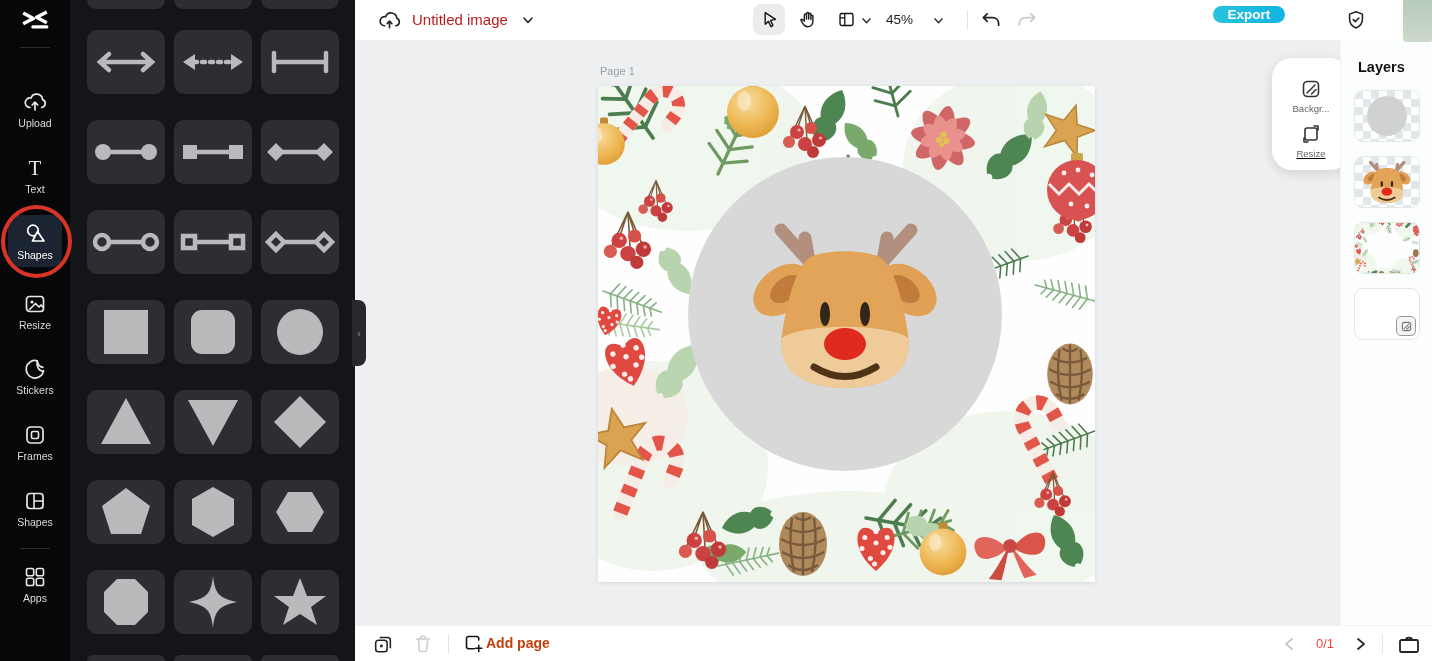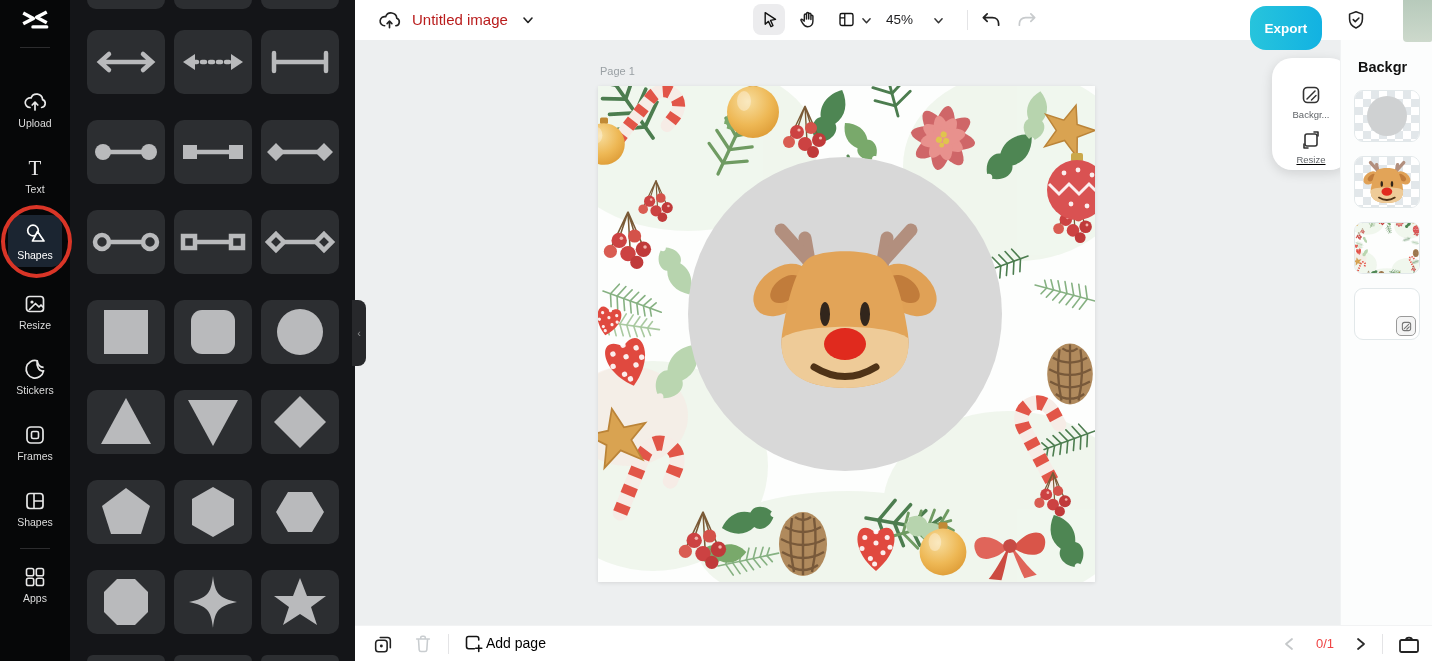--- a/index.html
+++ b/index.html
@@ -33,53 +33,53 @@
     justify-content:center; z-index:6; }
 
   
   #topbar { left:355px; top:0; width:1077px; height:40px; background:#fff; z-index:3; }
   #doc-title { left:57px; top:11px; font-size:15px; font-weight:500; color:#b91c1c; }
   .tool-btn { position:absolute; top:4px; width:32px; height:31px; border-radius:8px;
     display:flex; align-items:center; justify-content:center; }
   .tool-btn.active { background:#ececee; }
   #zoom-value { left:531px; top:12px; font-size:13.5px; color:#1d1d1f;text-align:center; }
   .vdiv { position:absolute; top:10px; width:1px; height:20px; background:#e4e4e6; }
-  #export-btn { left:895px; top:6px; width:72px; height:44px; border-radius:16px;
+  #export-btn { left:858px; top:6px; width:72px; height:17px; border-radius:16px;
     background:linear-gradient(90deg,#27c4dc,#12b2e2); color:#fff; font-size:13.5px; font-weight:700;
     display:flex; align-items:center; justify-content:center; border:none; }
   #avatar-strip { left:1048px; top:0; width:29px; height:42px;
     background:linear-gradient(#b7cabb,#cdd9cc); border-radius:0 0 2px 4px; }
 
   
   #canvas-area { left:355px; top:40px; width:985px; height:585px; background:#edeff0; z-index:1; }
   #page-label { left:245px; top:25px; font-size:11px; color:#9aa0a4; }
   #page { left:243px; top:46px; width:497px; height:496px; background:#fff;
     box-shadow:0 1px 4px rgba(0,0,0,.10); }
 
   
   #tools-popup { left:917px; top:18px; width:78px; height:112px; background:#fff; border-radius:20px;
-    box-shadow:0 3px 12px rgba(0,0,0,.13); display:flex; flex-direction:column; align-items:center; padding-top:27px; }
+    box-shadow:0 3px 12px rgba(0,0,0,.13); display:flex; flex-direction:column; align-items:center; padding-top:21px; }
   .popup-btn { display:flex; flex-direction:column; align-items:center; }
   .popup-btn .plbl { font-size:9.5px; color:#606468; margin-top:4px; }
   .popup-btn + .popup-btn { margin-top:10px;text-decoration:underline; }
 
   
   #layers-panel { left:1340px; top:40px; width:92px; height:585px; background:#fcfdfd;
     border-left:1px solid #f1f3f4; z-index:2; }
   #layers-title { left:17px; top:19px; font-size:14.5px; font-weight:700; color:#111; }
   .layer-thumb { position:absolute; left:13px; width:66px; height:52px; border-radius:9px;
     border:1px solid #e2e8ea; background:#fff; overflow:hidden; }
   .layer-thumb svg { display:block; }
   #thumb-badge { position:absolute; right:3px; bottom:3px; width:20px; height:20px; border-radius:5px;
     background:#f4f4f4; border:1.5px solid #9a9a9a; display:flex; align-items:center; justify-content:center; }
 
   
   #bottombar { left:355px; top:625px; width:1077px; height:36px; background:#fff;
     border-top:1px solid #f2f3f4; z-index:3; }
-  #add-page-label { left:131px; top:9px; font-size:14px; font-weight:400; color:#000000; }
+  #add-page-label { left:131px; top:9px; font-size:14px; font-weight:700; color:#c2410c; }
   #page-indicator { left:948px; top:10px; width:44px; text-align:center; font-size:13px; color:#ef4444; }
   .bicon { position:absolute; top:7px; }
 </style>
 </head>
 <body>
 
 <svg width="0" height="0" style="position:absolute">
   <defs>
     <pattern id="checker" width="16" height="16" patternUnits="userSpaceOnUse">
       <rect width="16" height="16" fill="#ffffff"></rect>
@@ -578,21 +578,21 @@
       <svg width="20" height="20" viewBox="0 0 20 20">
         <rect x="4" y="4" width="12" height="12" rx="2" stroke="#333" stroke-width="1.6" fill="none"></rect>
         <path d="M13 2 L17 2 M17 2 L17 6 M7 18 L3 18 M3 18 L3 14" stroke="#333" stroke-width="1.6" fill="none" stroke-linecap="round"></path>
       </svg>
       <span class="plbl">Resize</span>
     </div>
   </div>
 </div>
 
 <div id="layers-panel" class="abs">
-  <span id="layers-title" class="abs">Backgr</span>
+  <span id="layers-title" class="abs">Layers</span>
 
   <div class="layer-thumb" style="top:50px">
     <svg width="64" height="50" viewBox="0 0 64 50">
       <rect width="64" height="50" fill="url(#checker)"></rect>
       <circle cx="32" cy="25" r="20" fill="#cfd1d2"></circle>
     </svg>
   </div>
 
   <div class="layer-thumb" style="top:116px">
     <svg width="64" height="50" viewBox="0 0 64 50">

